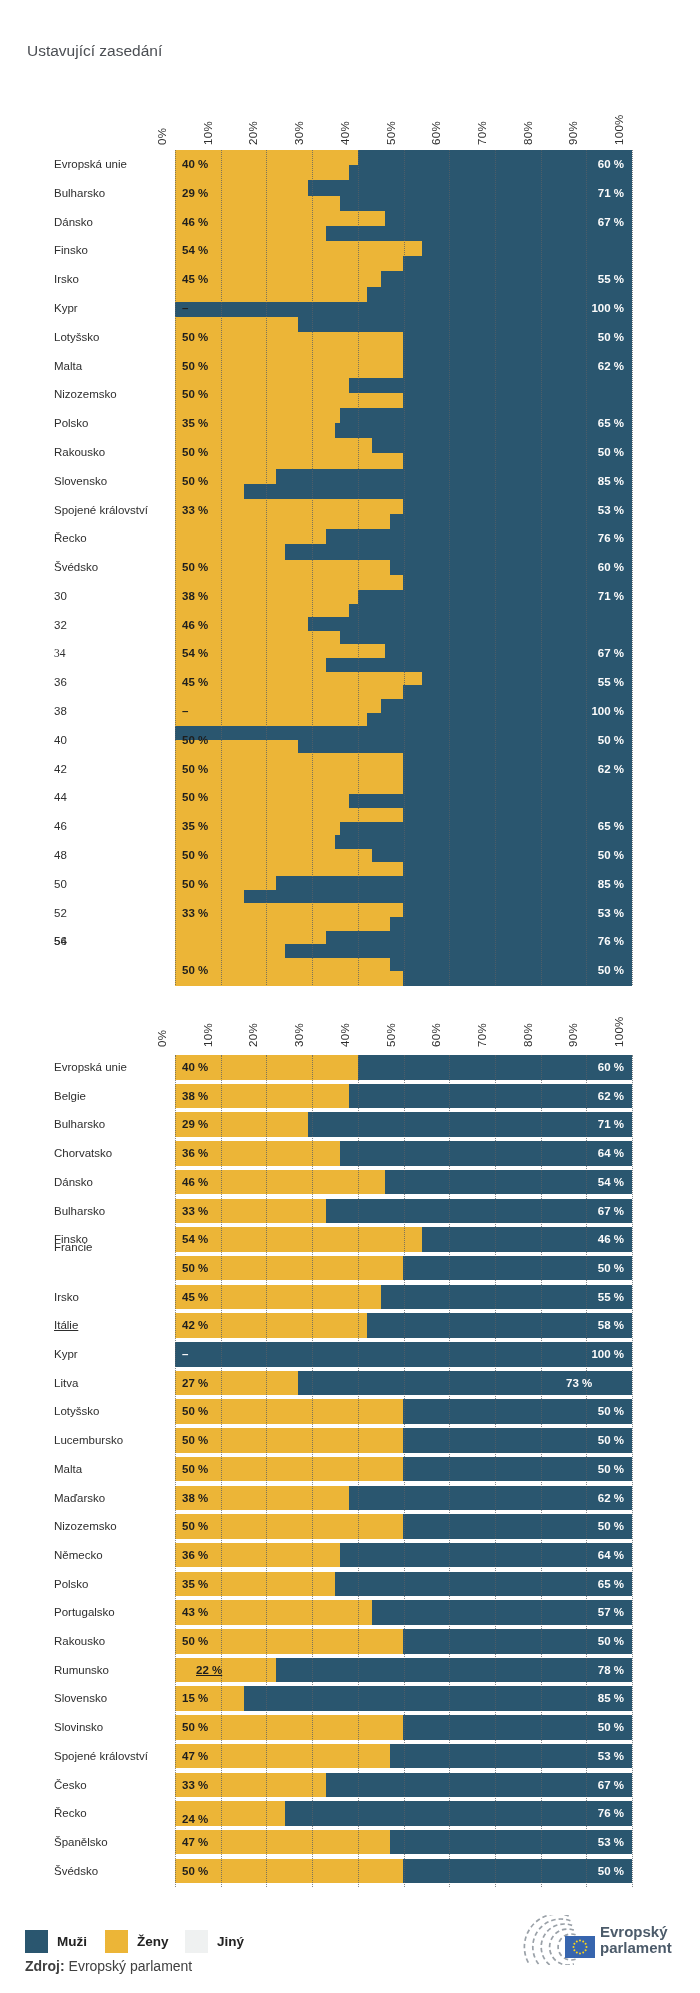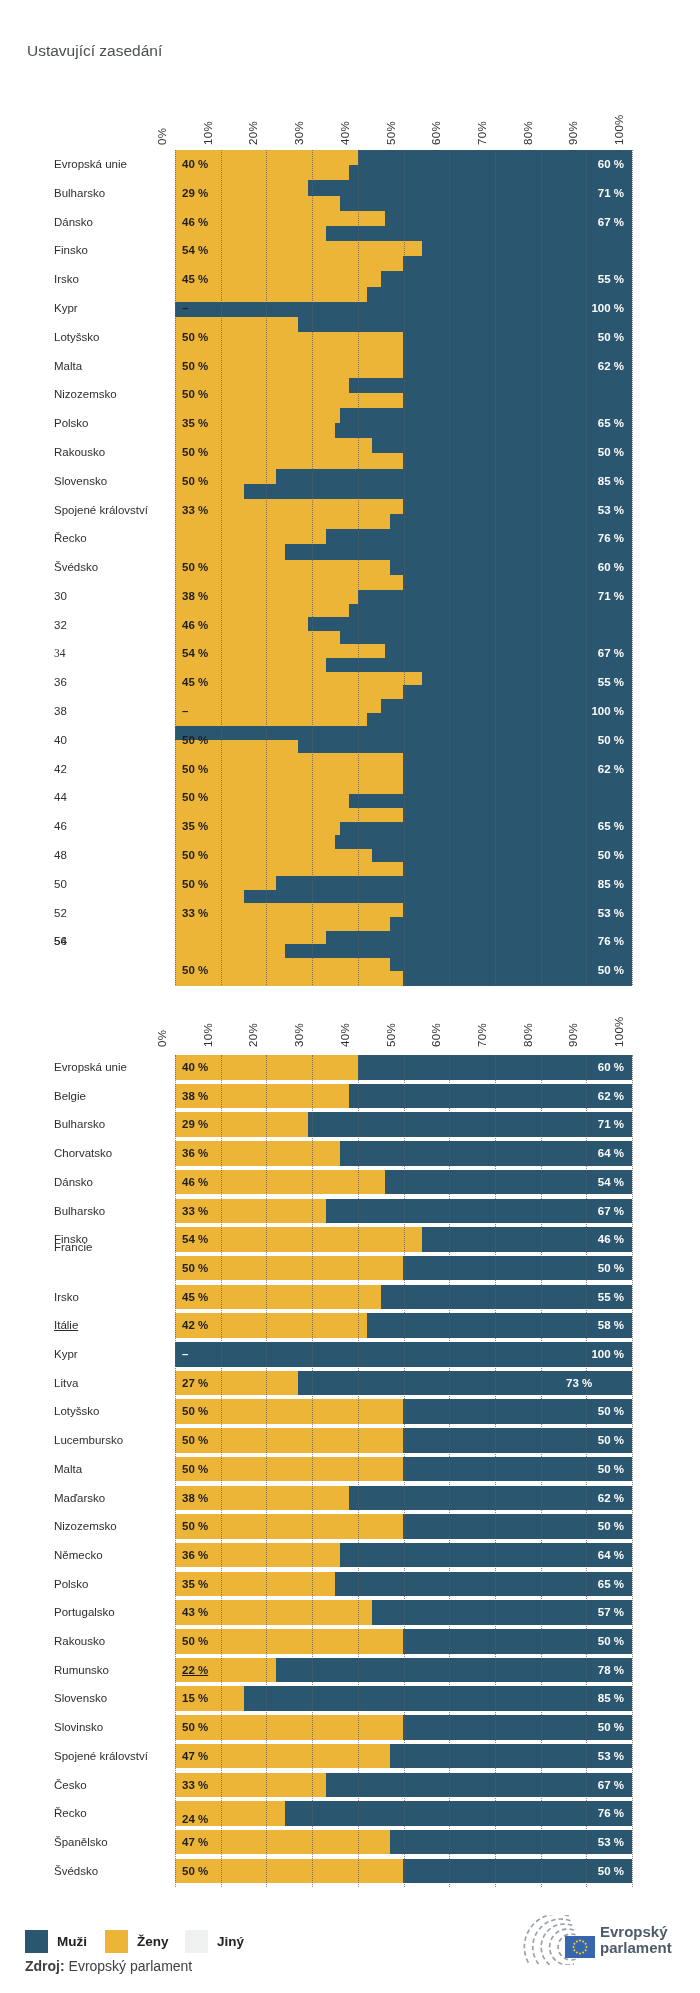--- a/index.html
+++ b/index.html
@@ -294,21 +294,21 @@
       <div class="bar" style="left: 175px; top: 1600.3px; width: 457px; height: 24.5px; background: linear-gradient(90deg, rgb(236, 181, 55) 0px, rgb(236, 181, 55) 43%, rgb(42, 86, 111) 43%, rgb(42, 86, 111) 100%); z-index: 4;"></div>
       <div class="ytick" style="left: 54px; top: 1600.3px; height: 24.5px; line-height: 24.5px;">Portugalsko</div>
       <div class="plabel dark" style="left: 182px; top: 1600.3px; height: 24.5px; line-height: 24.5px;">43 %</div>
       <div class="plabel light" style="left: 566px; width: 58px; text-align: right; top: 1600.3px; height: 24.5px; line-height: 24.5px;">57 %</div>
       <div class="bar" style="left: 175px; top: 1629px; width: 457px; height: 24.5px; background: linear-gradient(90deg, rgb(236, 181, 55) 0px, rgb(236, 181, 55) 50%, rgb(42, 86, 111) 50%, rgb(42, 86, 111) 100%); z-index: 4;"></div>
       <div class="ytick" style="left: 54px; top: 1629px; height: 24.5px; line-height: 24.5px;">Rakousko</div>
       <div class="plabel dark" style="left: 182px; top: 1629px; height: 24.5px; line-height: 24.5px;">50 %</div>
       <div class="plabel light" style="left: 566px; width: 58px; text-align: right; top: 1629px; height: 24.5px; line-height: 24.5px;">50 %</div>
       <div class="bar" style="left: 175px; top: 1657.7px; width: 457px; height: 24.5px; background: linear-gradient(90deg, rgb(236, 181, 55) 0px, rgb(236, 181, 55) 22%, rgb(42, 86, 111) 22%, rgb(42, 86, 111) 100%); z-index: 4;"></div>
       <div class="ytick" style="left: 54px; top: 1657.7px; height: 24.5px; line-height: 24.5px;">Rumunsko</div>
-      <div class="plabel dark" style="left: 182px; top: 1657.7px; height: 20px; line-height: 24.5px; text-decoration: underline;">22 %</div>
+      <div class="plabel dark" style="left: 196px; top: 1657.7px; height: 20px; line-height: 24.5px; text-decoration: underline;">22 %</div>
       <div class="plabel light" style="left: 566px; width: 58px; text-align: right; top: 1657.7px; height: 24.5px; line-height: 24.5px;">78 %</div>
       <div class="bar" style="left: 175px; top: 1686.4px; width: 457px; height: 24.5px; background: linear-gradient(90deg, rgb(236, 181, 55) 0px, rgb(236, 181, 55) 15%, rgb(42, 86, 111) 15%, rgb(42, 86, 111) 100%); z-index: 4;"></div>
       <div class="ytick" style="left: 54px; top: 1686.4px; height: 24.5px; line-height: 24.5px;">Slovensko</div>
       <div class="plabel dark" style="left: 182px; top: 1686.4px; height: 24.5px; line-height: 24.5px;">15 %</div>
       <div class="plabel light" style="left: 566px; width: 58px; text-align: right; top: 1686.4px; height: 24.5px; line-height: 24.5px;">85 %</div>
       <div class="bar" style="left: 175px; top: 1715.1px; width: 457px; height: 24.5px; background: linear-gradient(90deg, rgb(236, 181, 55) 0px, rgb(236, 181, 55) 50%, rgb(42, 86, 111) 50%, rgb(42, 86, 111) 100%); z-index: 4;"></div>
       <div class="ytick" style="left: 54px; top: 1715.1px; height: 24.5px; line-height: 24.5px;">Slovinsko</div>
       <div class="plabel dark" style="left: 182px; top: 1715.1px; height: 24.5px; line-height: 24.5px;">50 %</div>
       <div class="plabel light" style="left: 566px; width: 58px; text-align: right; top: 1715.1px; height: 24.5px; line-height: 24.5px;">50 %</div>
       <div class="bar" style="left: 175px; top: 1743.8px; width: 457px; height: 24.5px; background: linear-gradient(90deg, rgb(236, 181, 55) 0px, rgb(236, 181, 55) 47%, rgb(42, 86, 111) 47%, rgb(42, 86, 111) 100%); z-index: 4;"></div>

